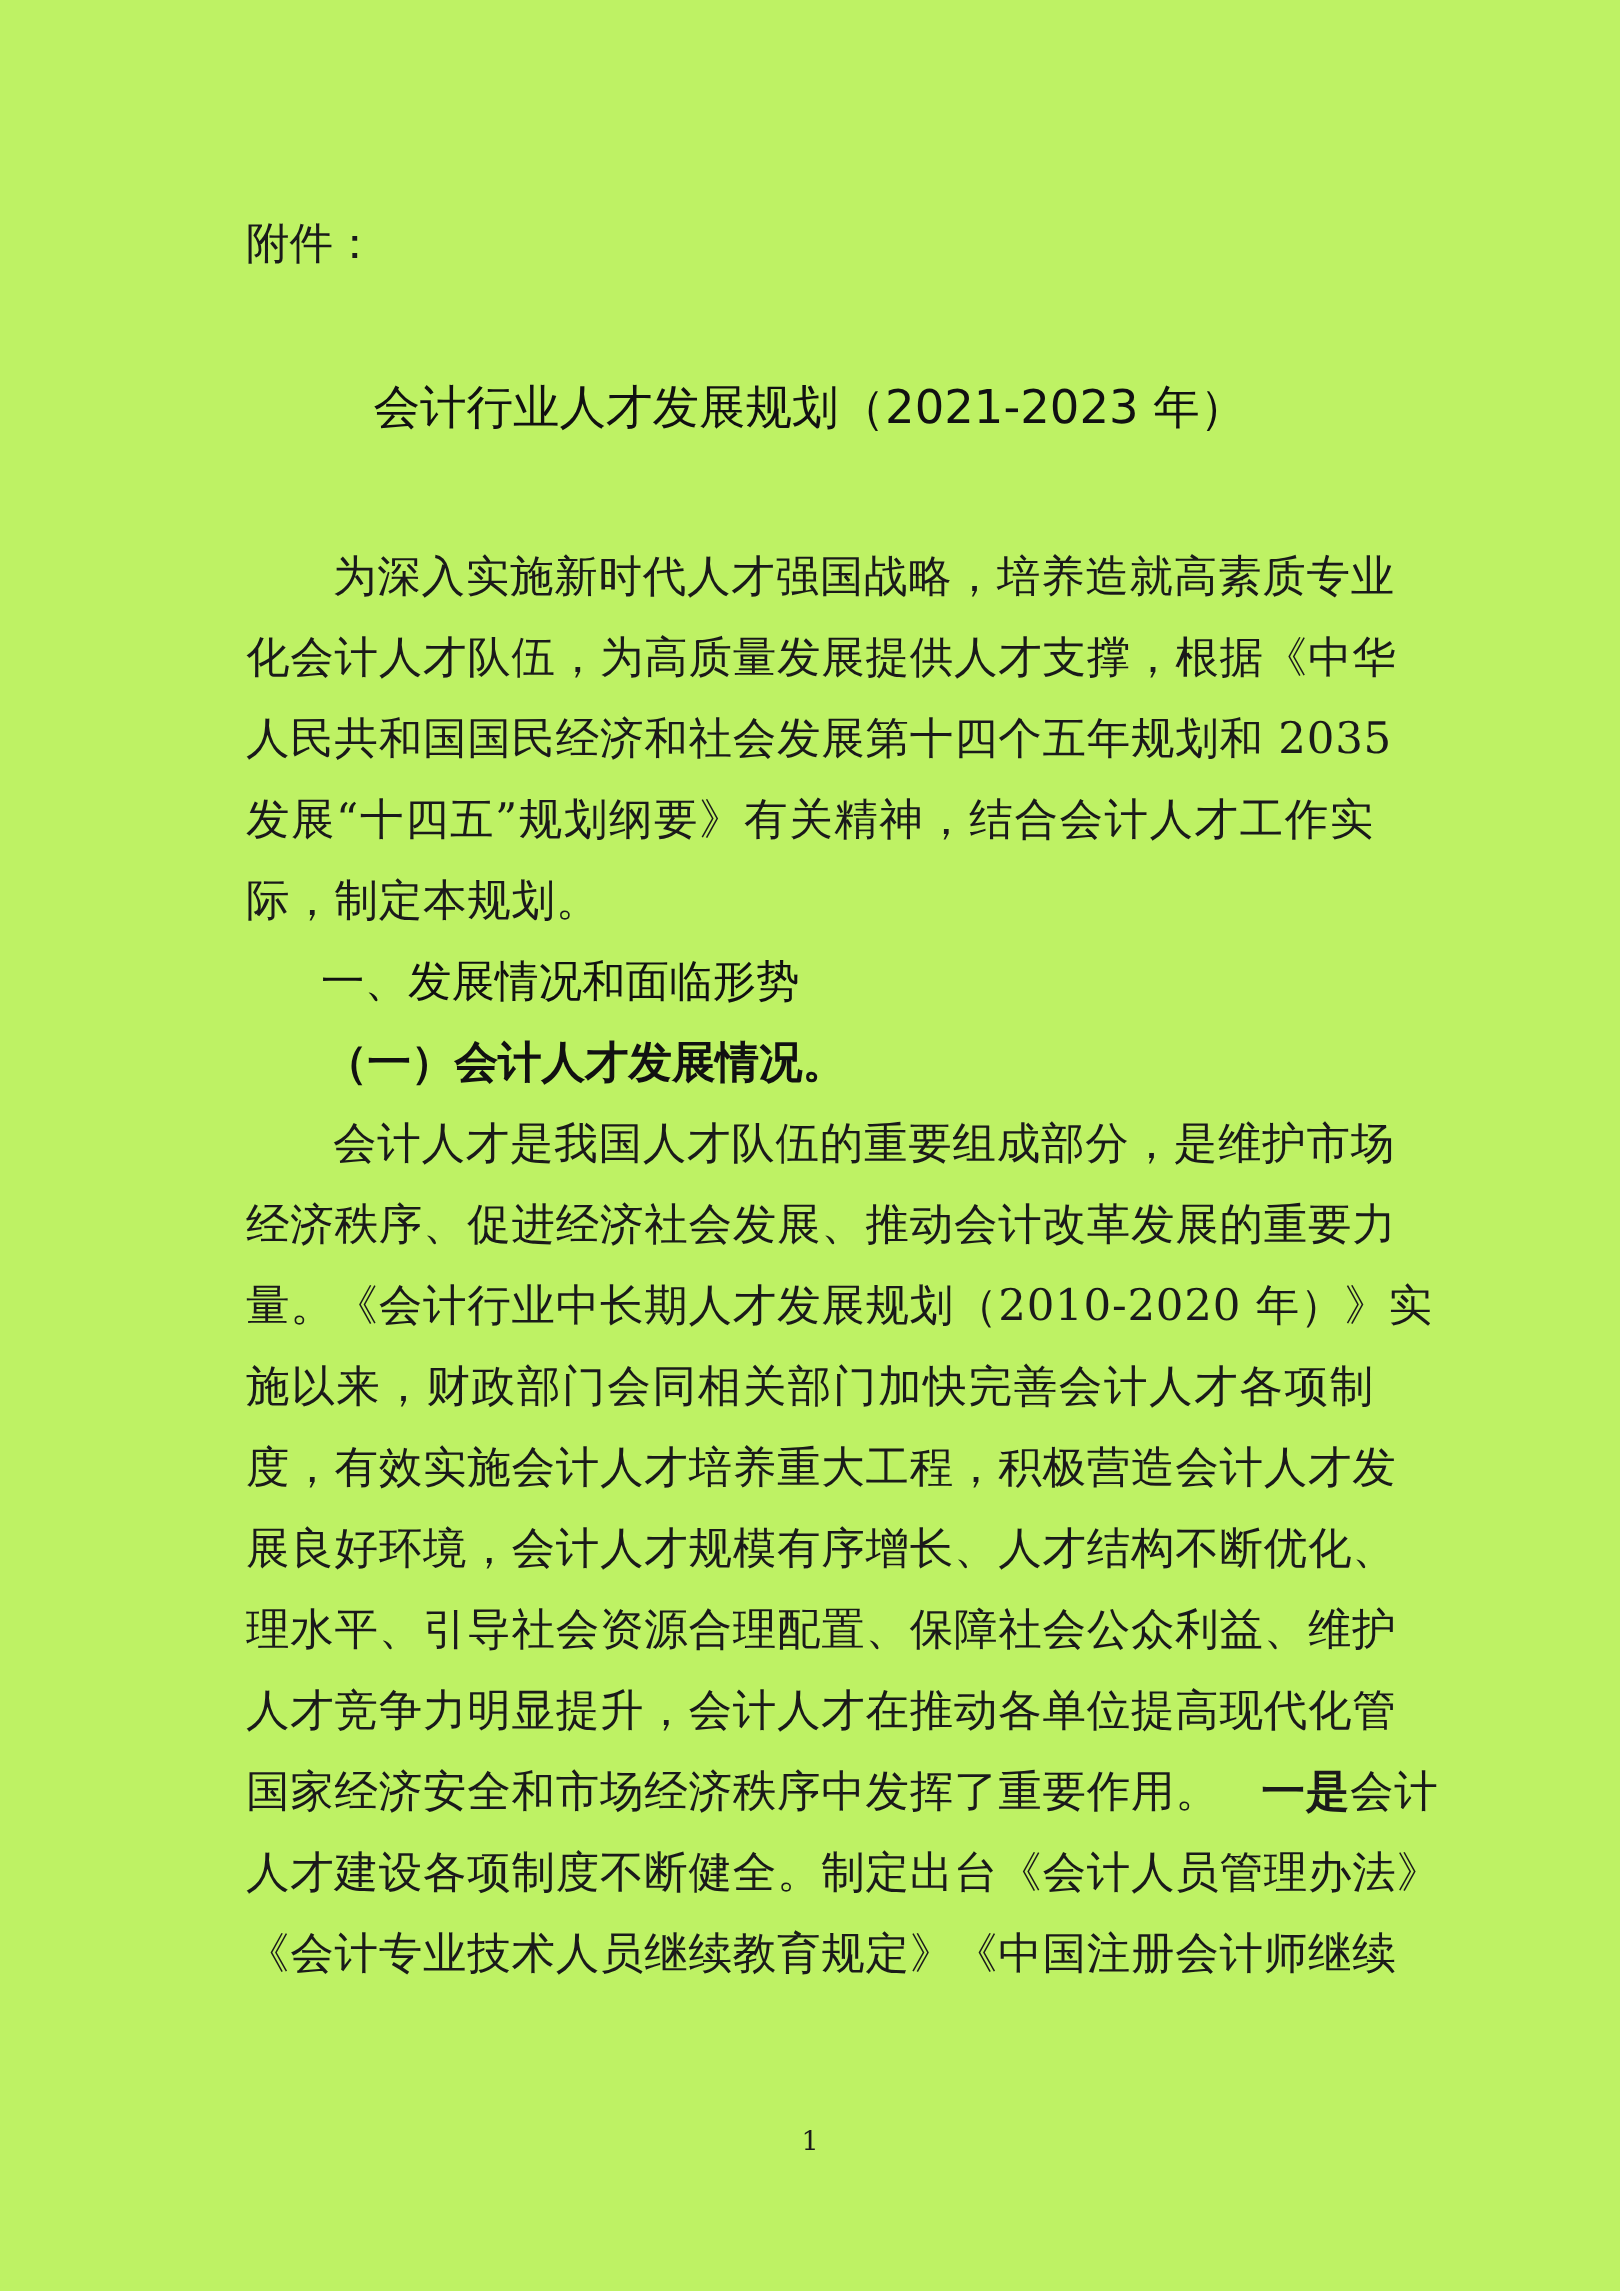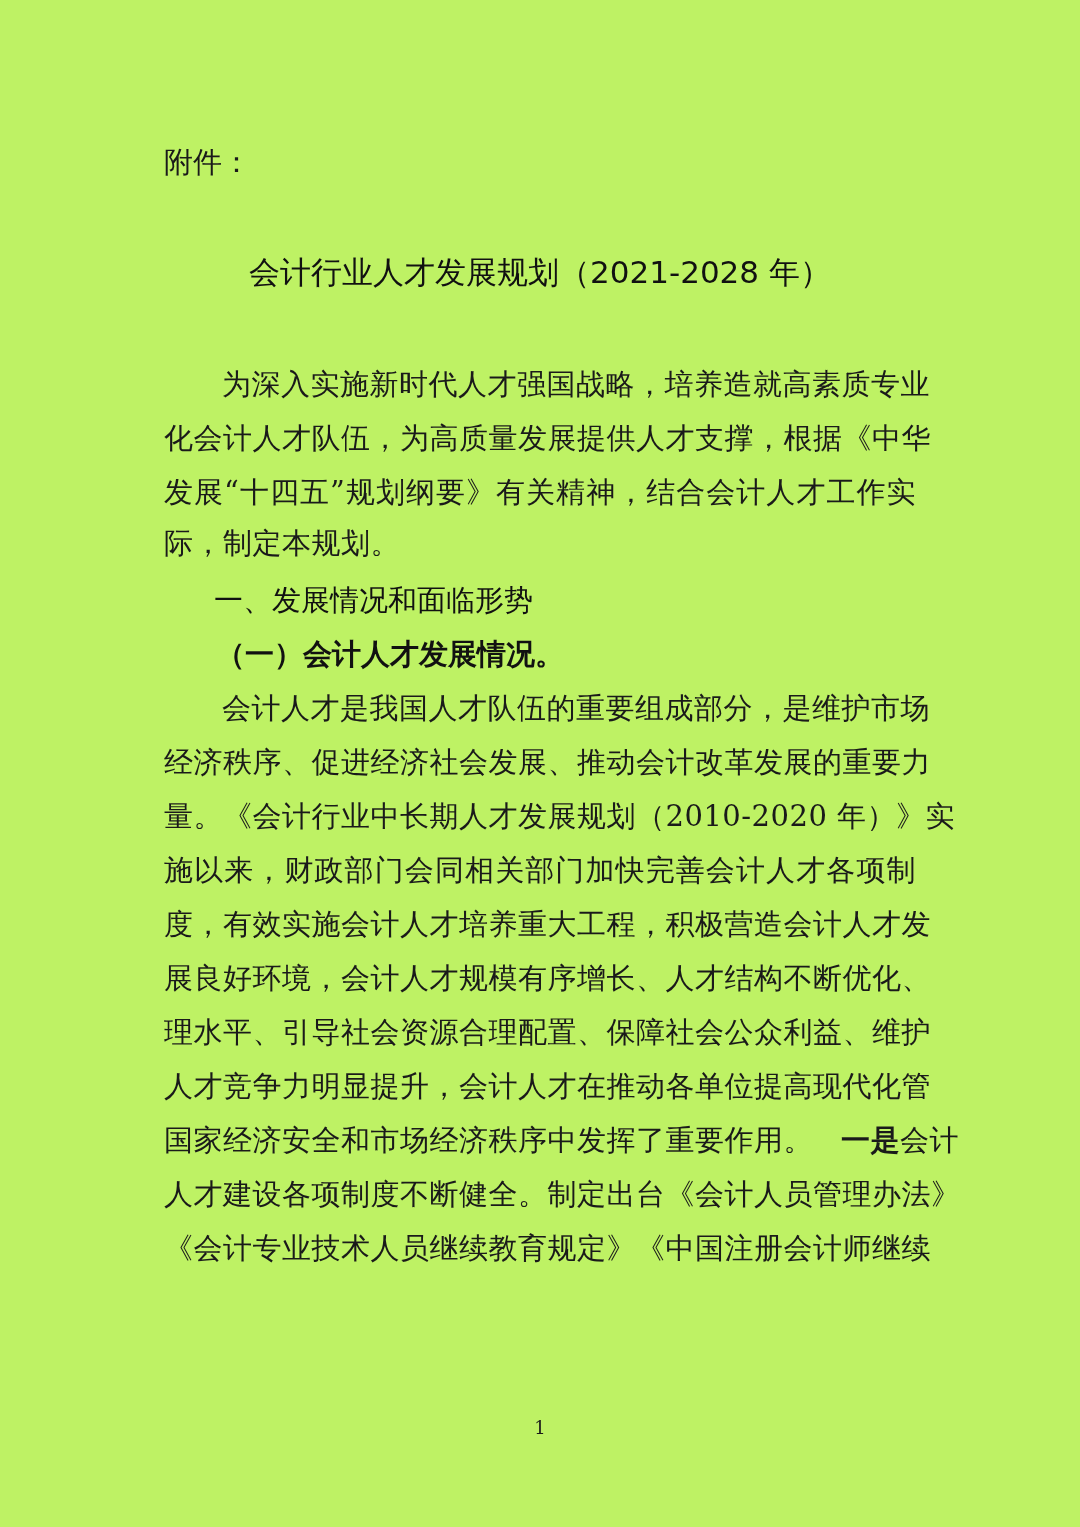--- a/index.html
+++ b/index.html
@@ -53,21 +53,20 @@
       height: 54px;
       line-height: 54px;
       font-size: 29px;
       white-space: nowrap;
       text-align: justify;
       text-align-last: justify;
       letter-spacing: 0.5px;
     }
     .line.last {
       text-align-last: left;
-      font-family: Liberation Mono, monospace;
     }
     .line.indent {
       padding-left: 58px;
     }
     .heading-1 {
       font-family: "DejaVu Sans", "Liberation Sans", sans-serif;
       font-size: 29px;
       height: 54px;
       line-height: 54px;
       padding-left: 50px;
@@ -98,25 +97,26 @@
       color: #1a1a1a;
     }
   </style>
 </head>
 <body>
 
 <div class="page">
 
   <div class="attachment-label">附件：</div>
 
-  <div class="doc-title">会计行业人才发展规划（2021-2028 年）</div>
+  <div class="doc-title">会计行业人才发展规划（2021-2023 年）</div>
 
   <div class="text-block" style="top:357px;">
     <div class="line indent">为深入实施新时代人才强国战略，培养造就高素质专业</div>
     <div class="line">化会计人才队伍，为高质量发展提供人才支撑，根据《中华</div>
+    <div class="line">人民共和国国民经济和社会发展第十四个五年规划和 2035</div>
     <div class="line">发展“十四五”规划纲要》有关精神，结合会计人才工作实</div>
     <div class="line last">际，制定本规划。</div>
 
     <div class="heading-1">一、发展情况和面临形势</div>
     <div class="heading-2">（一）会计人才发展情况。</div>
 
     <div class="line indent">会计人才是我国人才队伍的重要组成部分，是维护市场</div>
     <div class="line">经济秩序、促进经济社会发展、推动会计改革发展的重要力</div>
     <div class="line">量。《会计行业中长期人才发展规划（2010-2020 年）》实</div>
     <div class="line">施以来，财政部门会同相关部门加快完善会计人才各项制</div>

